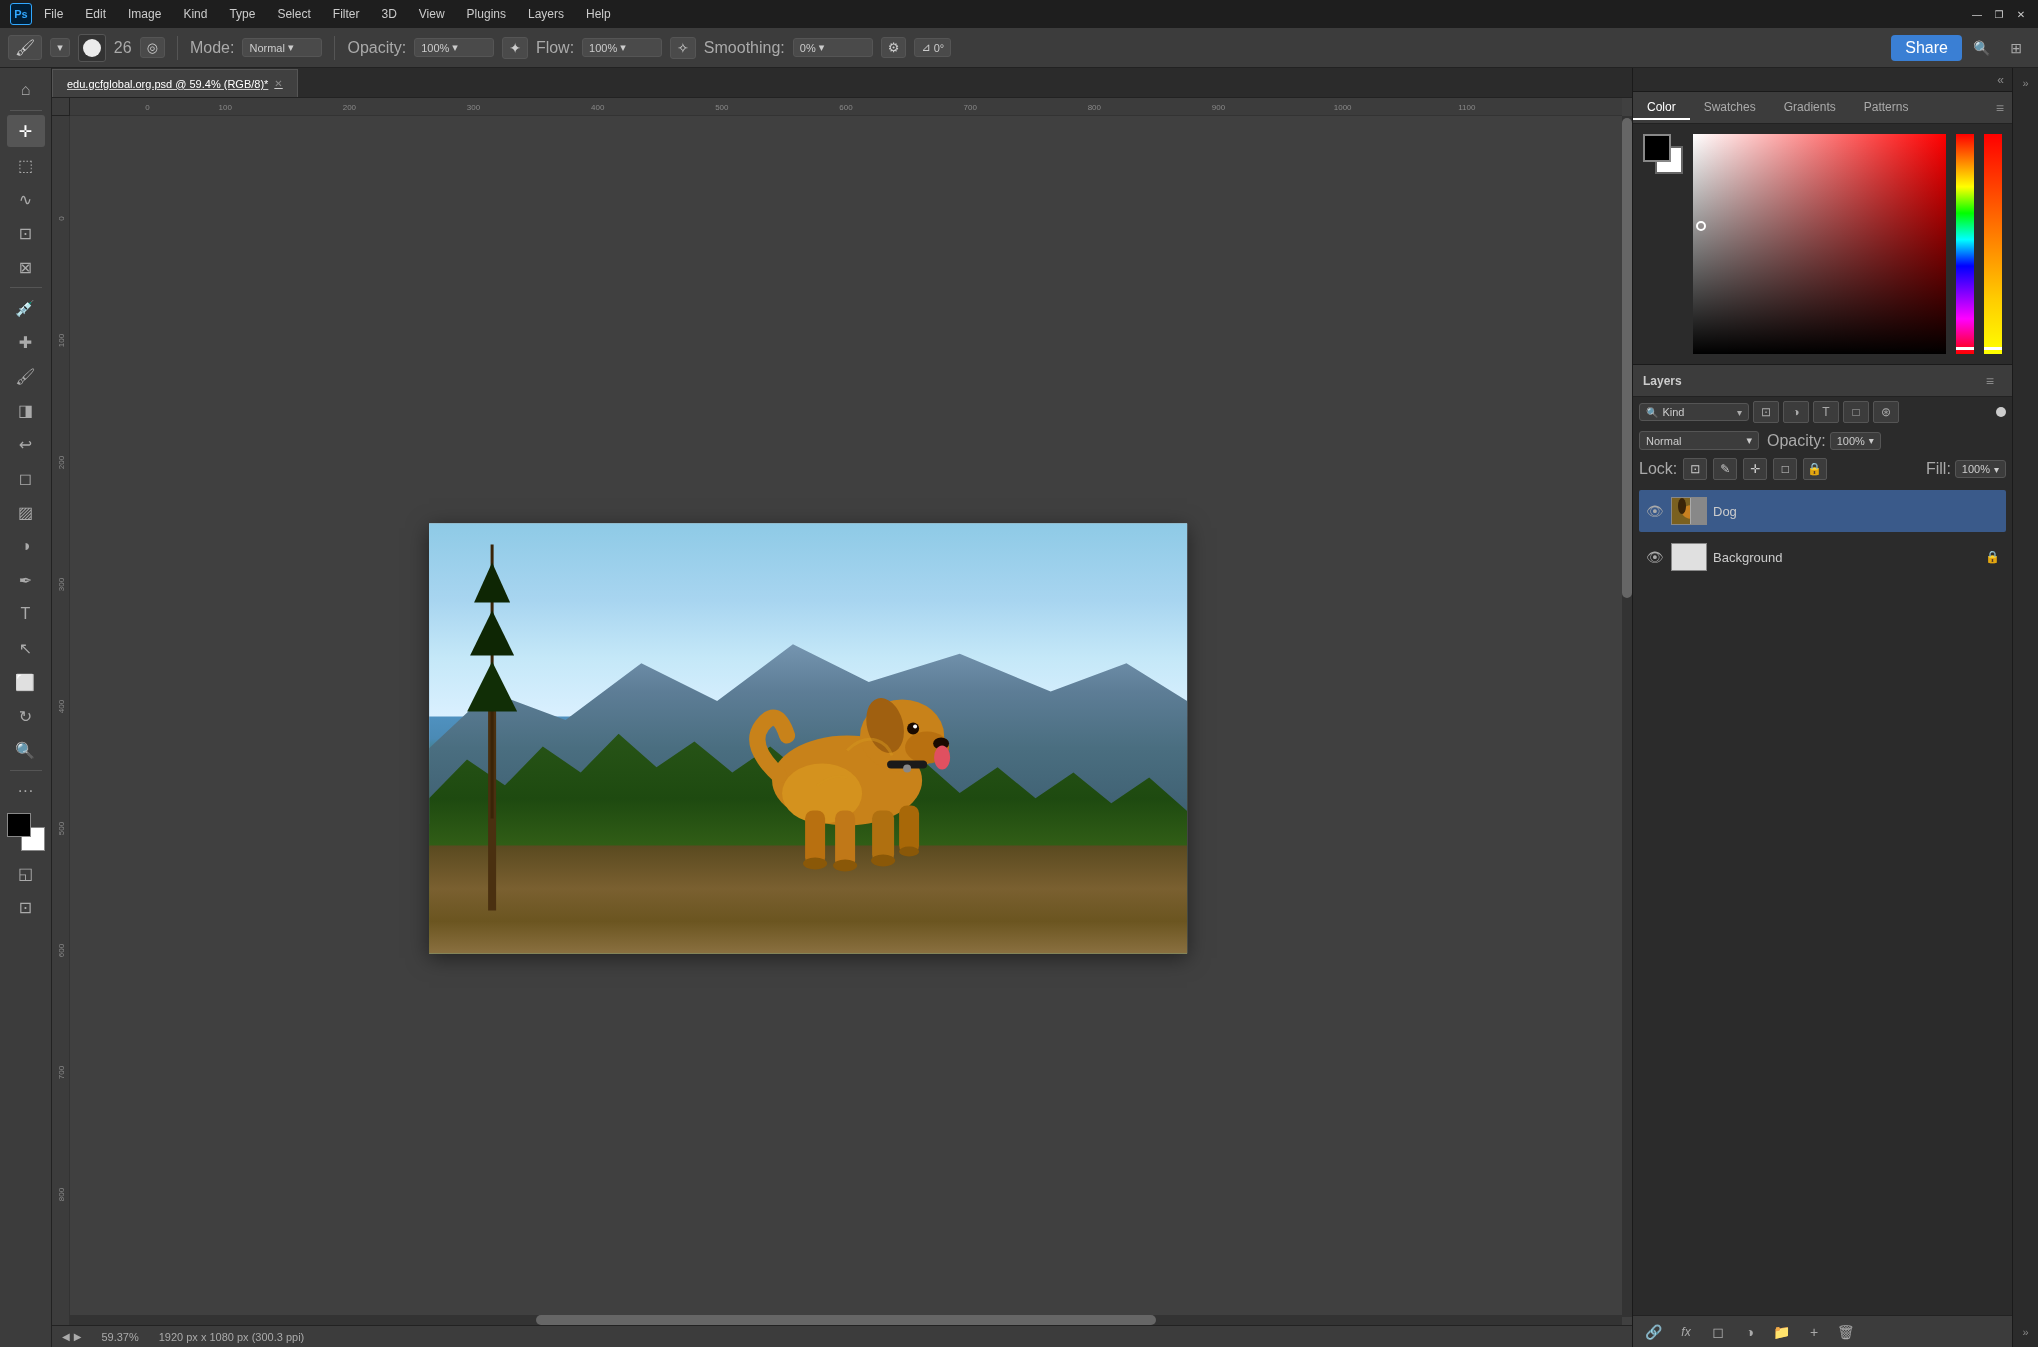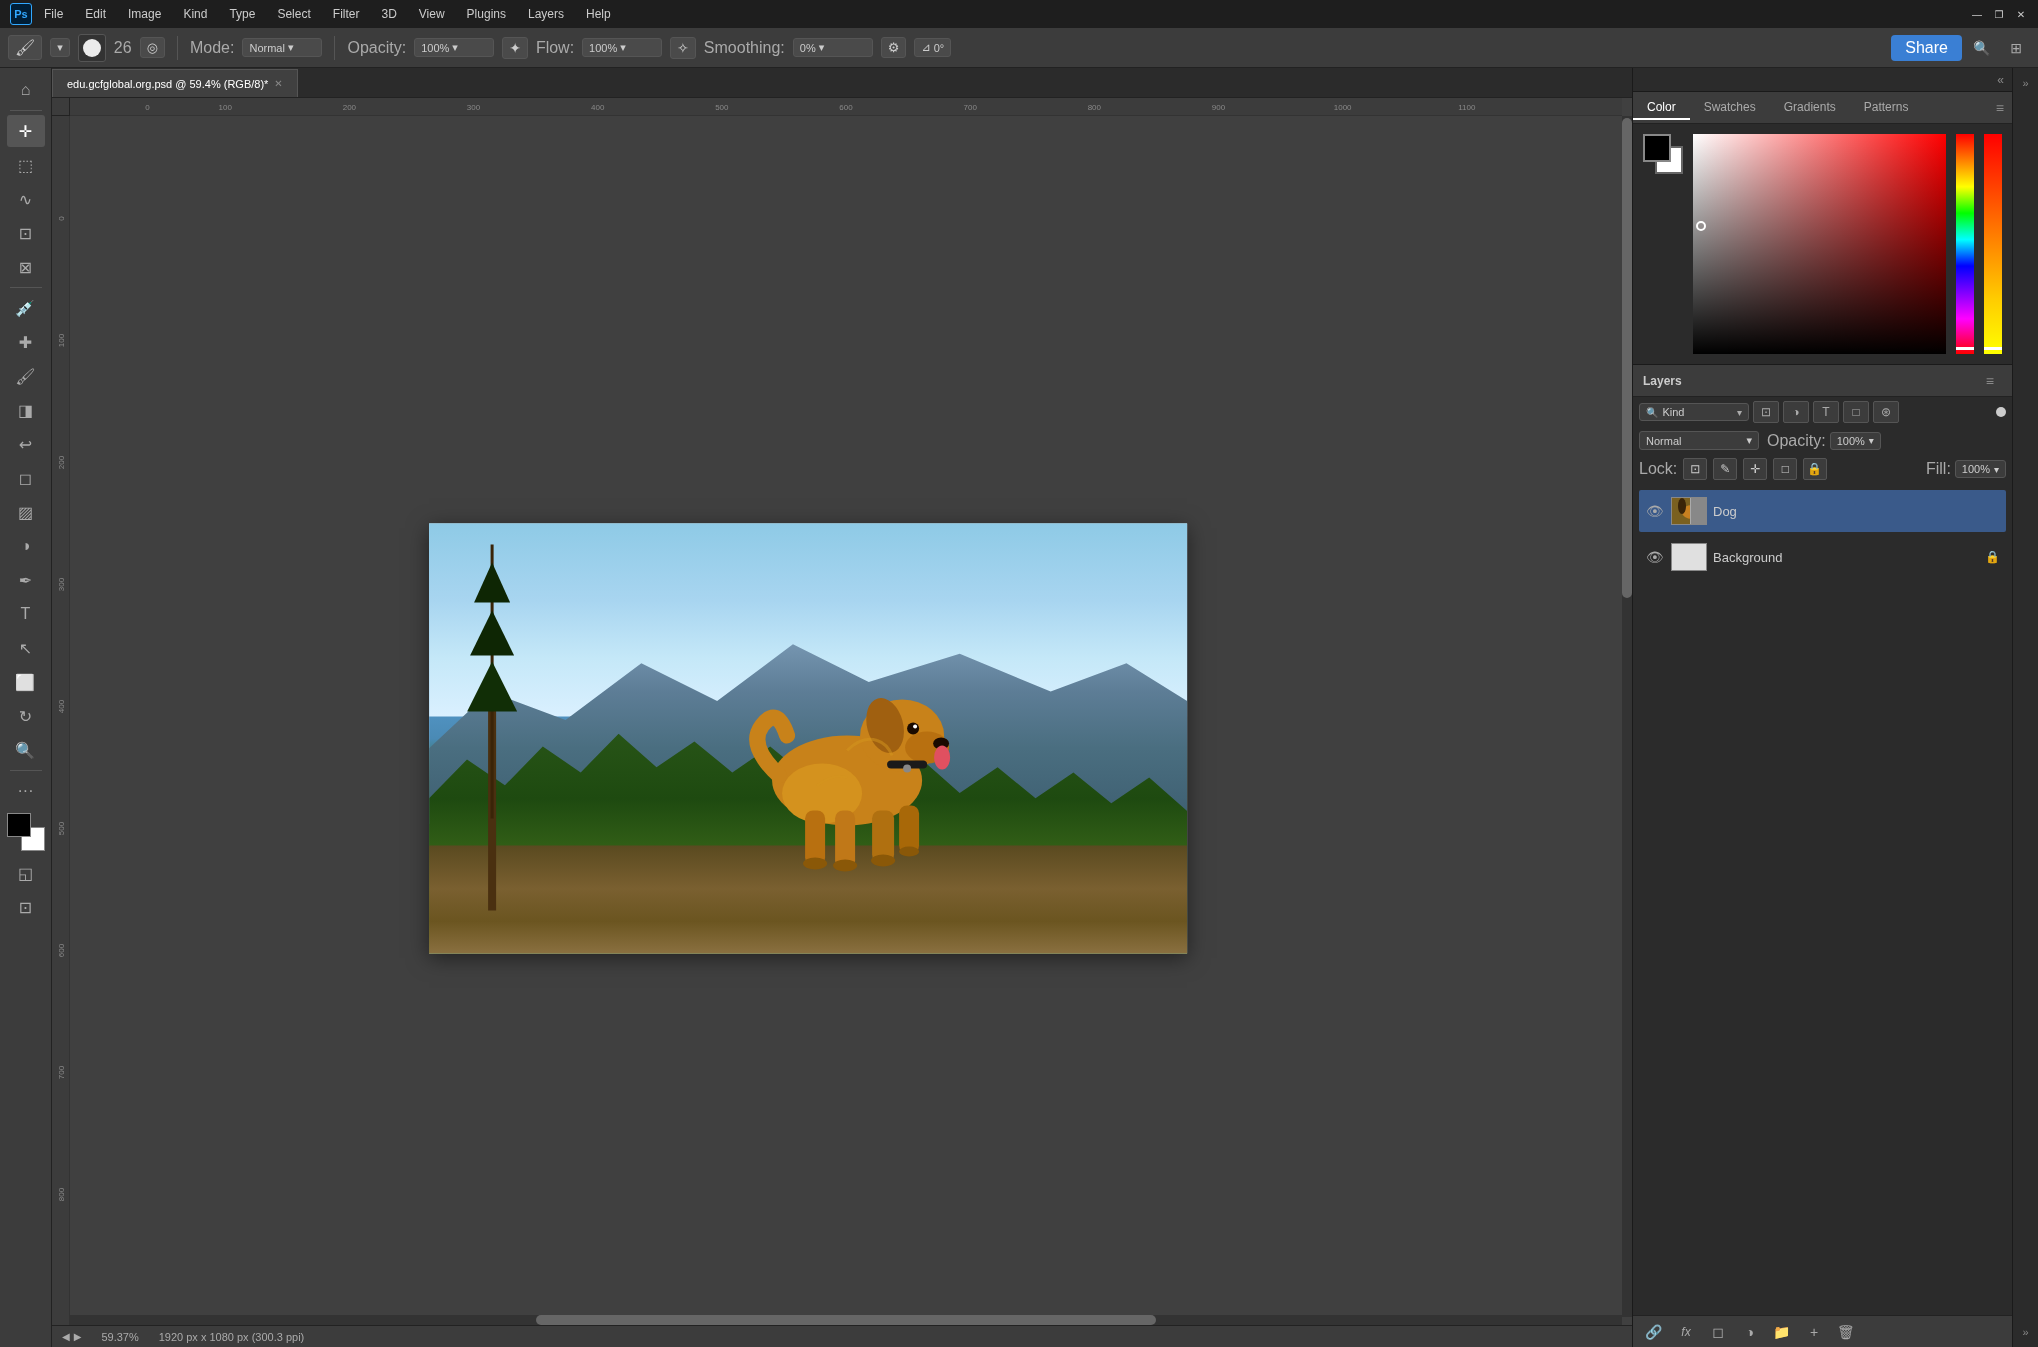--- a/index.html
+++ b/index.html
@@ -200,20 +200,21 @@
       background: #404040;
       position: relative;
       overflow: hidden;
     }
     #tab-bar {
       height: 30px;
       background: #2b2b2b;
       display: flex;
       align-items: flex-end;
       border-bottom: 1px solid #222;
+      text-decoration: underline;
     }
     .tab {
       height: 28px;
       background: #3c3c3c;
       border-top: 1px solid #555;
       border-right: 1px solid #555;
       border-left: 1px solid #555;
       padding: 0 14px;
       display: flex;
       align-items: center;

